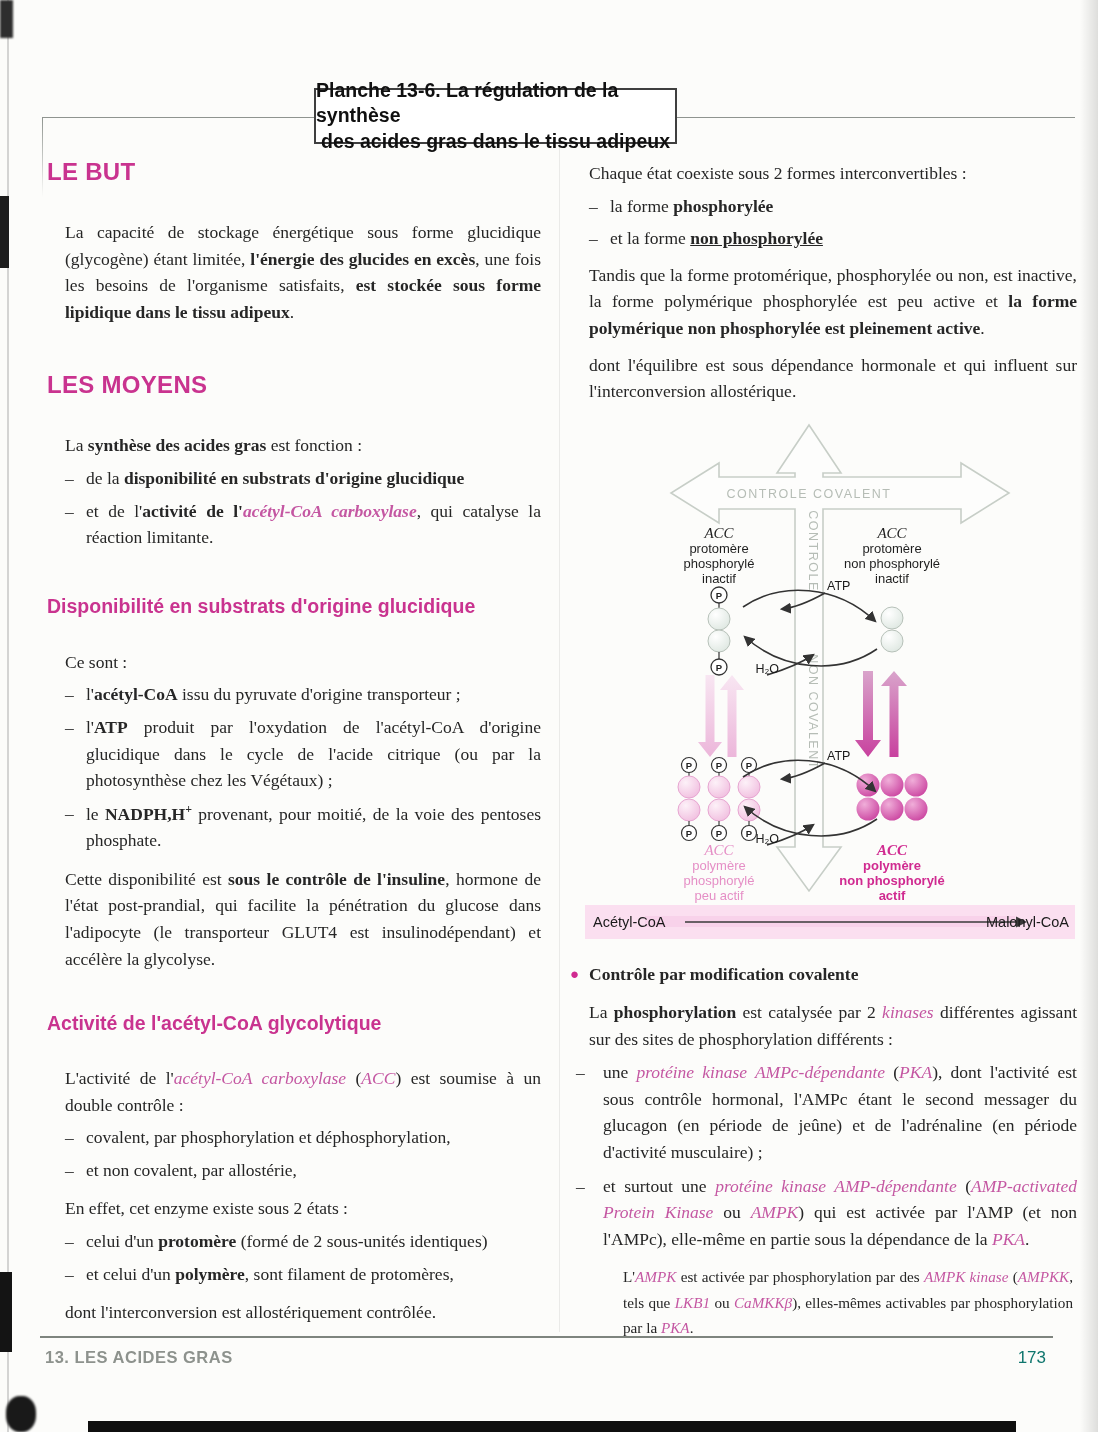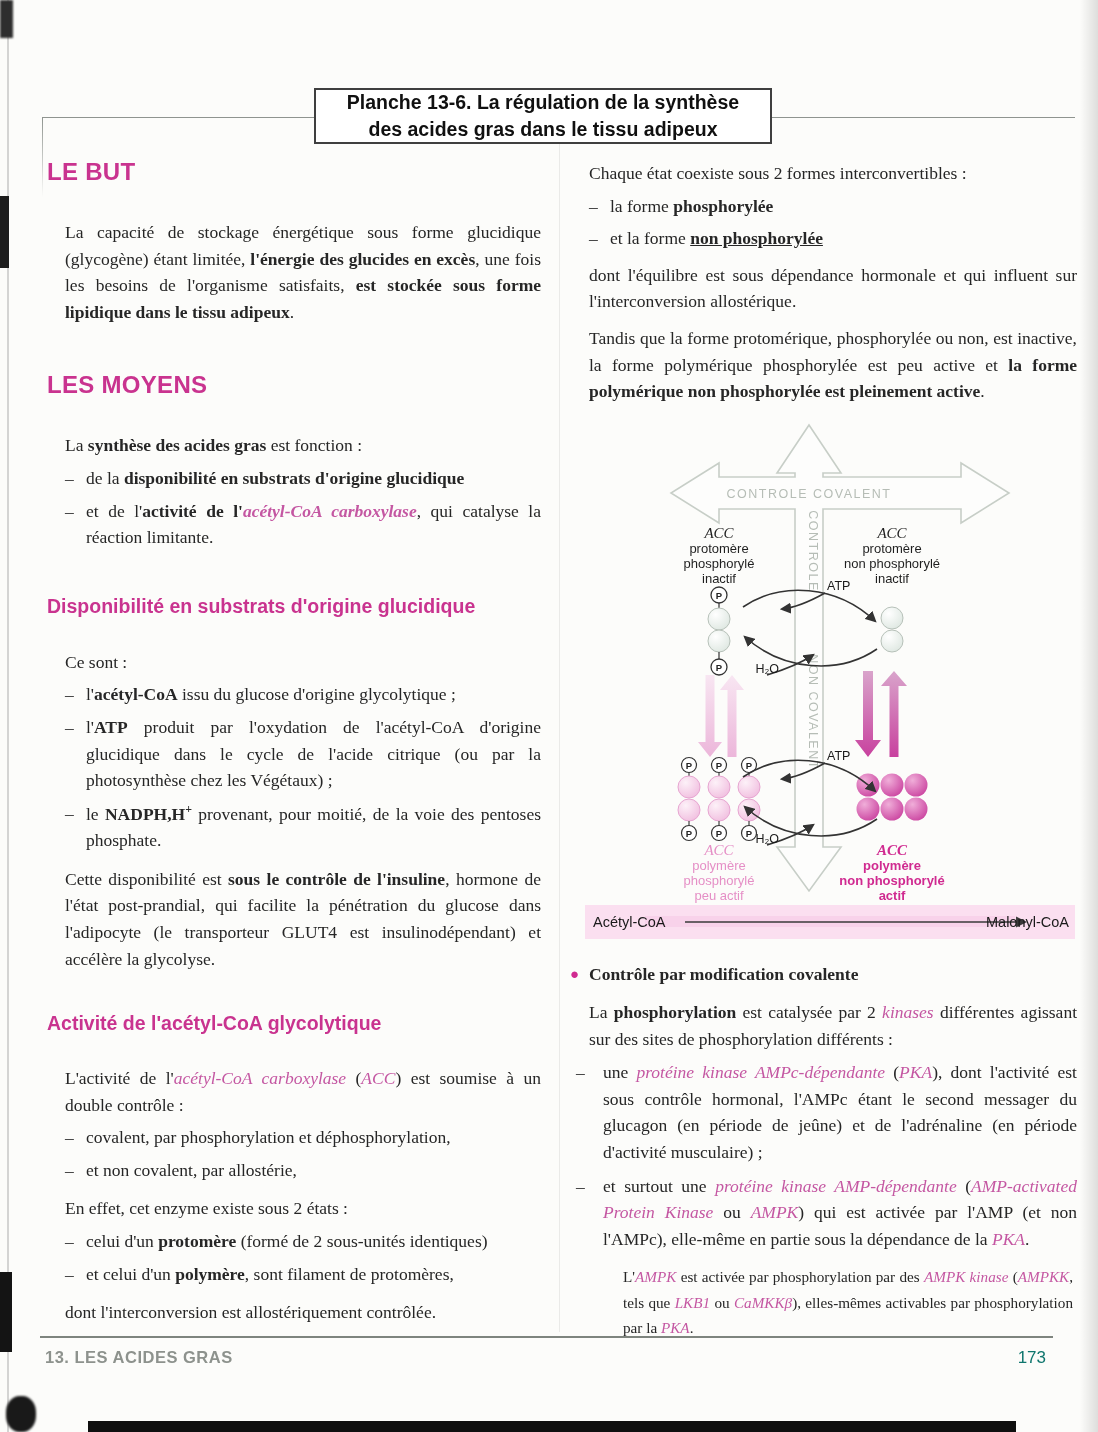--- a/index.html
+++ b/index.html
@@ -10,22 +10,22 @@
   .edge-m0{position:absolute;left:0;top:0;width:13px;height:38px;background:#2e2e2e;filter:blur(1px);}
   .edge-m1{position:absolute;left:0;top:196px;width:9px;height:72px;background:#1d1d1d;filter:blur(.5px);}
   .edge-m2{position:absolute;left:0;top:1272px;width:12px;height:80px;background:#141414;filter:blur(.5px);}
   .corner-blob{position:absolute;left:6px;top:1396px;width:30px;height:36px;background:#191919;border-radius:45%;filter:blur(1px);}
   .bottom-bar{position:absolute;left:88px;top:1421px;width:928px;height:11px;background:#0f0f0f;}
   .right-shade{position:absolute;right:0;top:0;width:18px;height:1432px;background:linear-gradient(90deg,rgba(0,0,0,0),rgba(0,0,0,.12));}
   
   .frame-top{position:absolute;left:42px;top:117px;width:1033px;height:1px;background:#8f948f;}
   .frame-left{position:absolute;left:42px;top:117px;width:1px;height:80px;background:linear-gradient(#8f948f,transparent);}
   .col-divider{position:absolute;left:559px;top:128px;width:1px;height:1204px;background:rgba(50,50,50,.09);}
-  .title-box{position:absolute;left:314px;top:88px;width:458px;height:56px;background:#fff;
-    border:2px solid #3f3f3f;box-sizing:border-box;display:flex;flex-direction:column;justify-content:space-between;
+  .title-box{position:absolute;left:314px;top:88px;width:363px;height:56px;background:#fff;
+    border:2px solid #3f3f3f;box-sizing:border-box;display:flex;flex-direction:column;justify-content:center;
     align-items:center;font-family:"Liberation Sans",sans-serif;font-weight:bold;font-size:19.5px;line-height:1.3;color:#101010;}
   
   .left-col{position:absolute;left:47px;top:146px;width:494px;}
   .right-col{position:absolute;left:589px;top:146px;width:488px;}
   .h-big{font-family:"Liberation Sans",sans-serif;font-weight:bold;font-size:24px;color:#c9338f;margin:12px 0 0 0;letter-spacing:.3px;}
   .h-big.m2{margin-top:46px;}
   .h-sub{font-family:"Liberation Sans",sans-serif;font-weight:bold;font-size:19.5px;color:#c9338f;margin:44px 0 0 0;}
   .bodytext{font-size:17.5px;line-height:1.52;text-align:justify;margin:0 0 0 18px;}
   .right-col .bodytext{margin-left:0;}
   .mt-p{margin-top:33px;} .mt-s{margin-top:12px;} .mt-xs{margin-top:10px;}
@@ -90,21 +90,21 @@
       </div>
     <div class="li">
         <span class="dash">–</span>
         <span class="txt"><span>et de l'</span><span style="font-weight: bold;">activité de l'</span><span style="font-weight: bold; font-style: italic; color: rgb(196, 87, 162);">acétyl-CoA carboxylase</span><span>, qui catalyse la réaction limitante.</span></span>
       </div>
 
     <div class="h-sub">Disponibilité en substrats d'origine glucidique</div>
     <p class="bodytext" style="margin-top:31px"><span>Ce sont :</span></p>
     <div class="li">
         <span class="dash">–</span>
-        <span class="txt"><span>l'</span><span style="font-weight: bold;">acétyl-CoA</span><span> issu du glucose d'origine glycolytique ;</span></span>
+        <span class="txt"><span>l'</span><span style="font-weight: bold;">acétyl-CoA</span><span> issu du pyruvate d'origine transporteur ;</span></span>
       </div>
     <div class="li">
         <span class="dash">–</span>
         <span class="txt"><span>l'</span><span style="font-weight: bold;">ATP</span><span> produit par l'oxydation de l'acétyl-CoA d'origine glucidique dans le cycle de l'acide citrique (ou par la photosynthèse chez les Végétaux) ;</span></span>
       </div>
     <div class="li">
         <span class="dash">–</span>
         <span class="txt"><span>le </span><span style="font-weight: bold;">NADPH,H</span><sup style="font-weight: bold;">+</sup><span> provenant, pour moitié, de la voie des pentoses phosphate.</span></span>
       </div>
     <p class="bodytext mt-s"><span>Cette disponibilité est </span><span style="font-weight: bold;">sous le contrôle de l'insuline</span><span>, hormone de l'état post-prandial, qui facilite la pénétration du glucose dans l'adipocyte (le transporteur GLUT4 est insulinodépendant) et accélère la glycolyse.</span></p>
@@ -134,22 +134,22 @@
   <div class="right-col">
     <p class="bodytext" style="margin-top:14px"><span>Chaque état coexiste sous 2 formes interconvertibles :</span></p>
     <div class="li">
         <span class="dash">–</span>
         <span class="txt"><span>la forme </span><span style="font-weight: bold;">phosphorylée</span></span>
       </div>
     <div class="li">
         <span class="dash">–</span>
         <span class="txt"><span>et la forme </span><span style="font-weight: bold; text-decoration: underline;">non phosphorylée</span></span>
       </div>
+    <p class="bodytext mt-xs"><span>Tandis que la forme protomérique, phosphorylée ou non, est inactive, la forme polymérique phosphorylée est peu active et </span><span style="font-weight: bold;">la forme polymérique non phosphorylée est pleinement active</span><span>.</span></p>
     <p class="bodytext mt-xs"><span>dont l'équilibre est sous dépendance hormonale et qui influent sur l'interconversion allostérique.</span></p>
-    <p class="bodytext mt-xs"><span>Tandis que la forme protomérique, phosphorylée ou non, est inactive, la forme polymérique phosphorylée est peu active et </span><span style="font-weight: bold;">la forme polymérique non phosphorylée est pleinement active</span><span>.</span></p>
 
     <div class="diagram">
       <svg width="490" height="520" viewBox="0 0 490 520">
         <defs>
           <marker id="ah" viewBox="0 0 10 10" refX="8" refY="5" markerWidth="7" markerHeight="7" orient="auto-start-reverse">
             <path d="M0,0 L10,5 L0,10 z" fill="#333"></path>
           </marker>
           <marker id="ahb" viewBox="0 0 10 10" refX="8" refY="5" markerWidth="8" markerHeight="8" orient="auto-start-reverse">
             <path d="M0,0 L10,5 L0,10 z" fill="#3a3a3a"></path>
           </marker>

